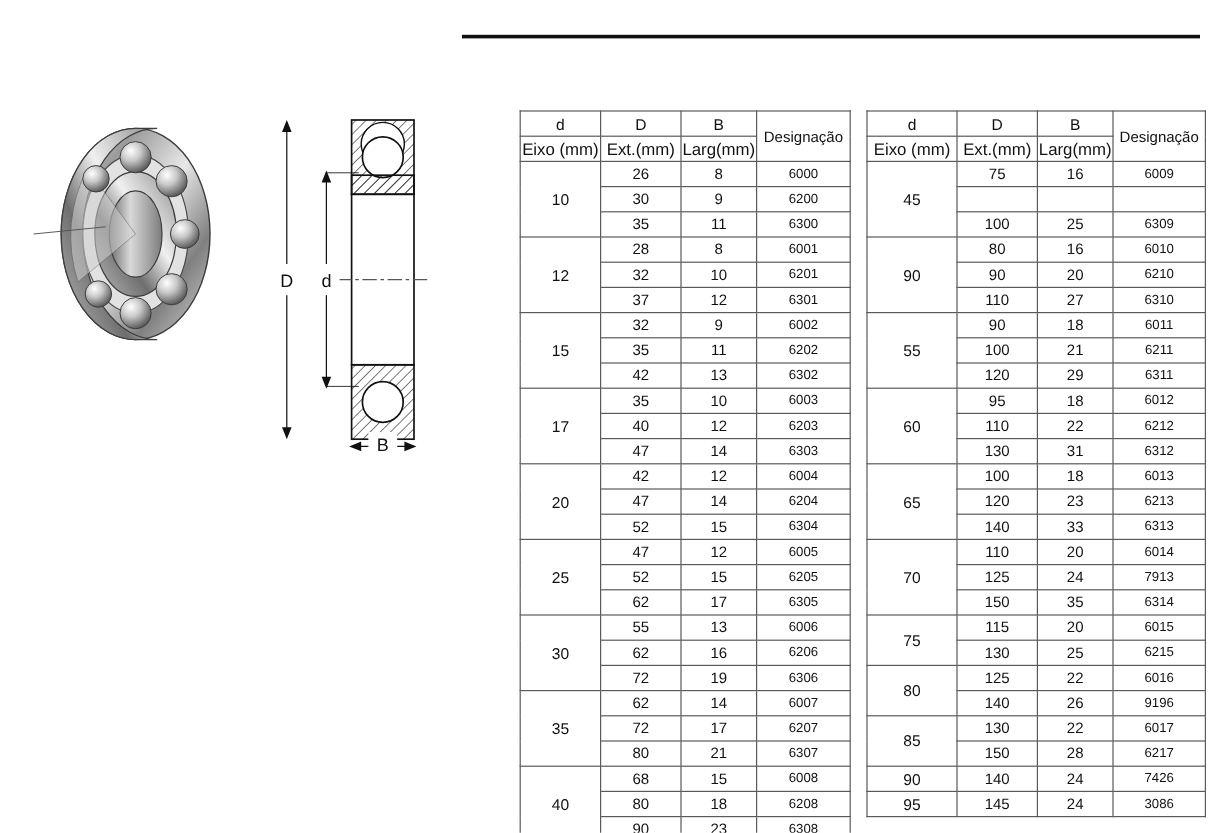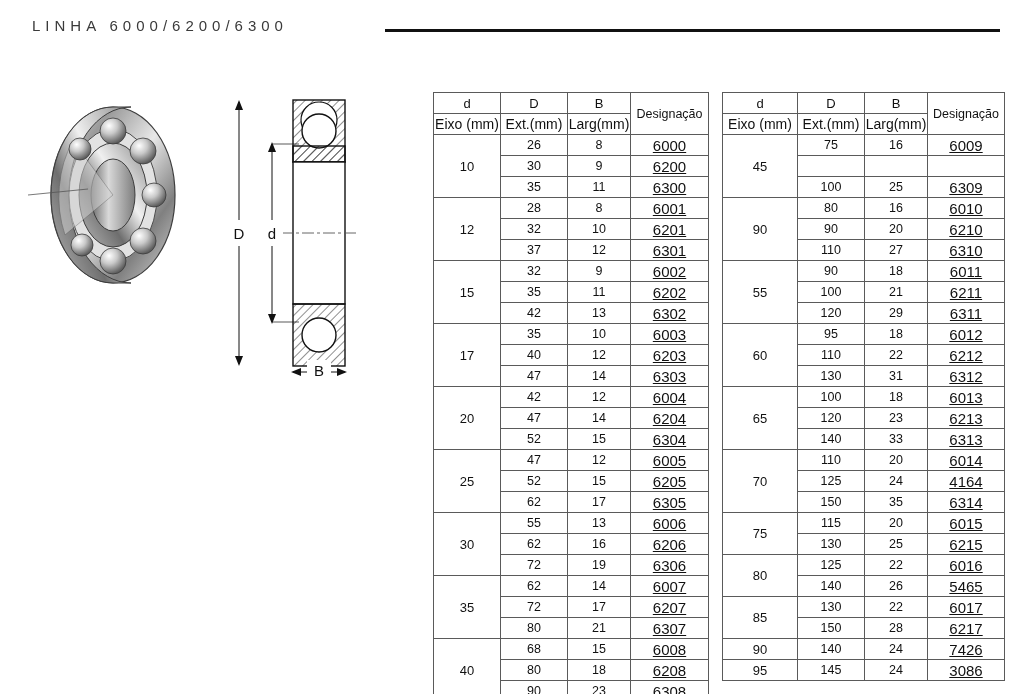--- a/index.html
+++ b/index.html
@@ -96,30 +96,29 @@
   }
   .hdr-unit {
     font-size: 14px;
     height: 21px;
   }
   .hdr-desig {
     font-weight: bold;
     font-size: 12.5px;
     margin-left: 27px;
   }
-  .cell-desig { font-weight: bold; font-size: 15px; text-decoration: underline; }
+  .cell-desig { font-weight: bold; font-size: 11px; }
   .cell-shaft { font-size: 13px; }
 
   svg { display: block; }
 </style>
 </head>
 <body>
 
 <div id="header">
-  <div id="header-title">LINHA 6000/6200/6300</div>
   <div id="header-rule"></div>
 </div>
 
 <div id="bearing-photo">
   <svg width="190" height="200" viewBox="0 0 190 200">
     <defs>
       <linearGradient id="steel" x1="0" y1="0" x2="1" y2="1">
         <stop offset="0%" stop-color="#f2f2f2"></stop>
         <stop offset="25%" stop-color="#9a9a9a"></stop>
         <stop offset="50%" stop-color="#e8e8e8"></stop>
@@ -471,21 +470,21 @@
       </tr>
       <tr>
         <td class="col-d cell-shaft" rowspan="3">70</td>
         <td class="col-D">110</td>
         <td class="col-B">20</td>
         <td class="col-desig cell-desig">6014</td>
       </tr>
       <tr>
         <td class="col-D">125</td>
         <td class="col-B">24</td>
-        <td class="col-desig cell-desig">4164</td>
+        <td class="col-desig cell-desig">7913</td>
       </tr>
       <tr>
         <td class="col-D">150</td>
         <td class="col-B">35</td>
         <td class="col-desig cell-desig">6314</td>
       </tr>
       <tr>
         <td class="col-d cell-shaft" rowspan="2">75</td>
         <td class="col-D">115</td>
         <td class="col-B">20</td>
@@ -498,21 +497,21 @@
       </tr>
       <tr>
         <td class="col-d cell-shaft" rowspan="2">80</td>
         <td class="col-D">125</td>
         <td class="col-B">22</td>
         <td class="col-desig cell-desig">6016</td>
       </tr>
       <tr>
         <td class="col-D">140</td>
         <td class="col-B">26</td>
-        <td class="col-desig cell-desig">5465</td>
+        <td class="col-desig cell-desig">9196</td>
       </tr>
       <tr>
         <td class="col-d cell-shaft" rowspan="2">85</td>
         <td class="col-D">130</td>
         <td class="col-B">22</td>
         <td class="col-desig cell-desig">6017</td>
       </tr>
       <tr>
         <td class="col-D">150</td>
         <td class="col-B">28</td>

